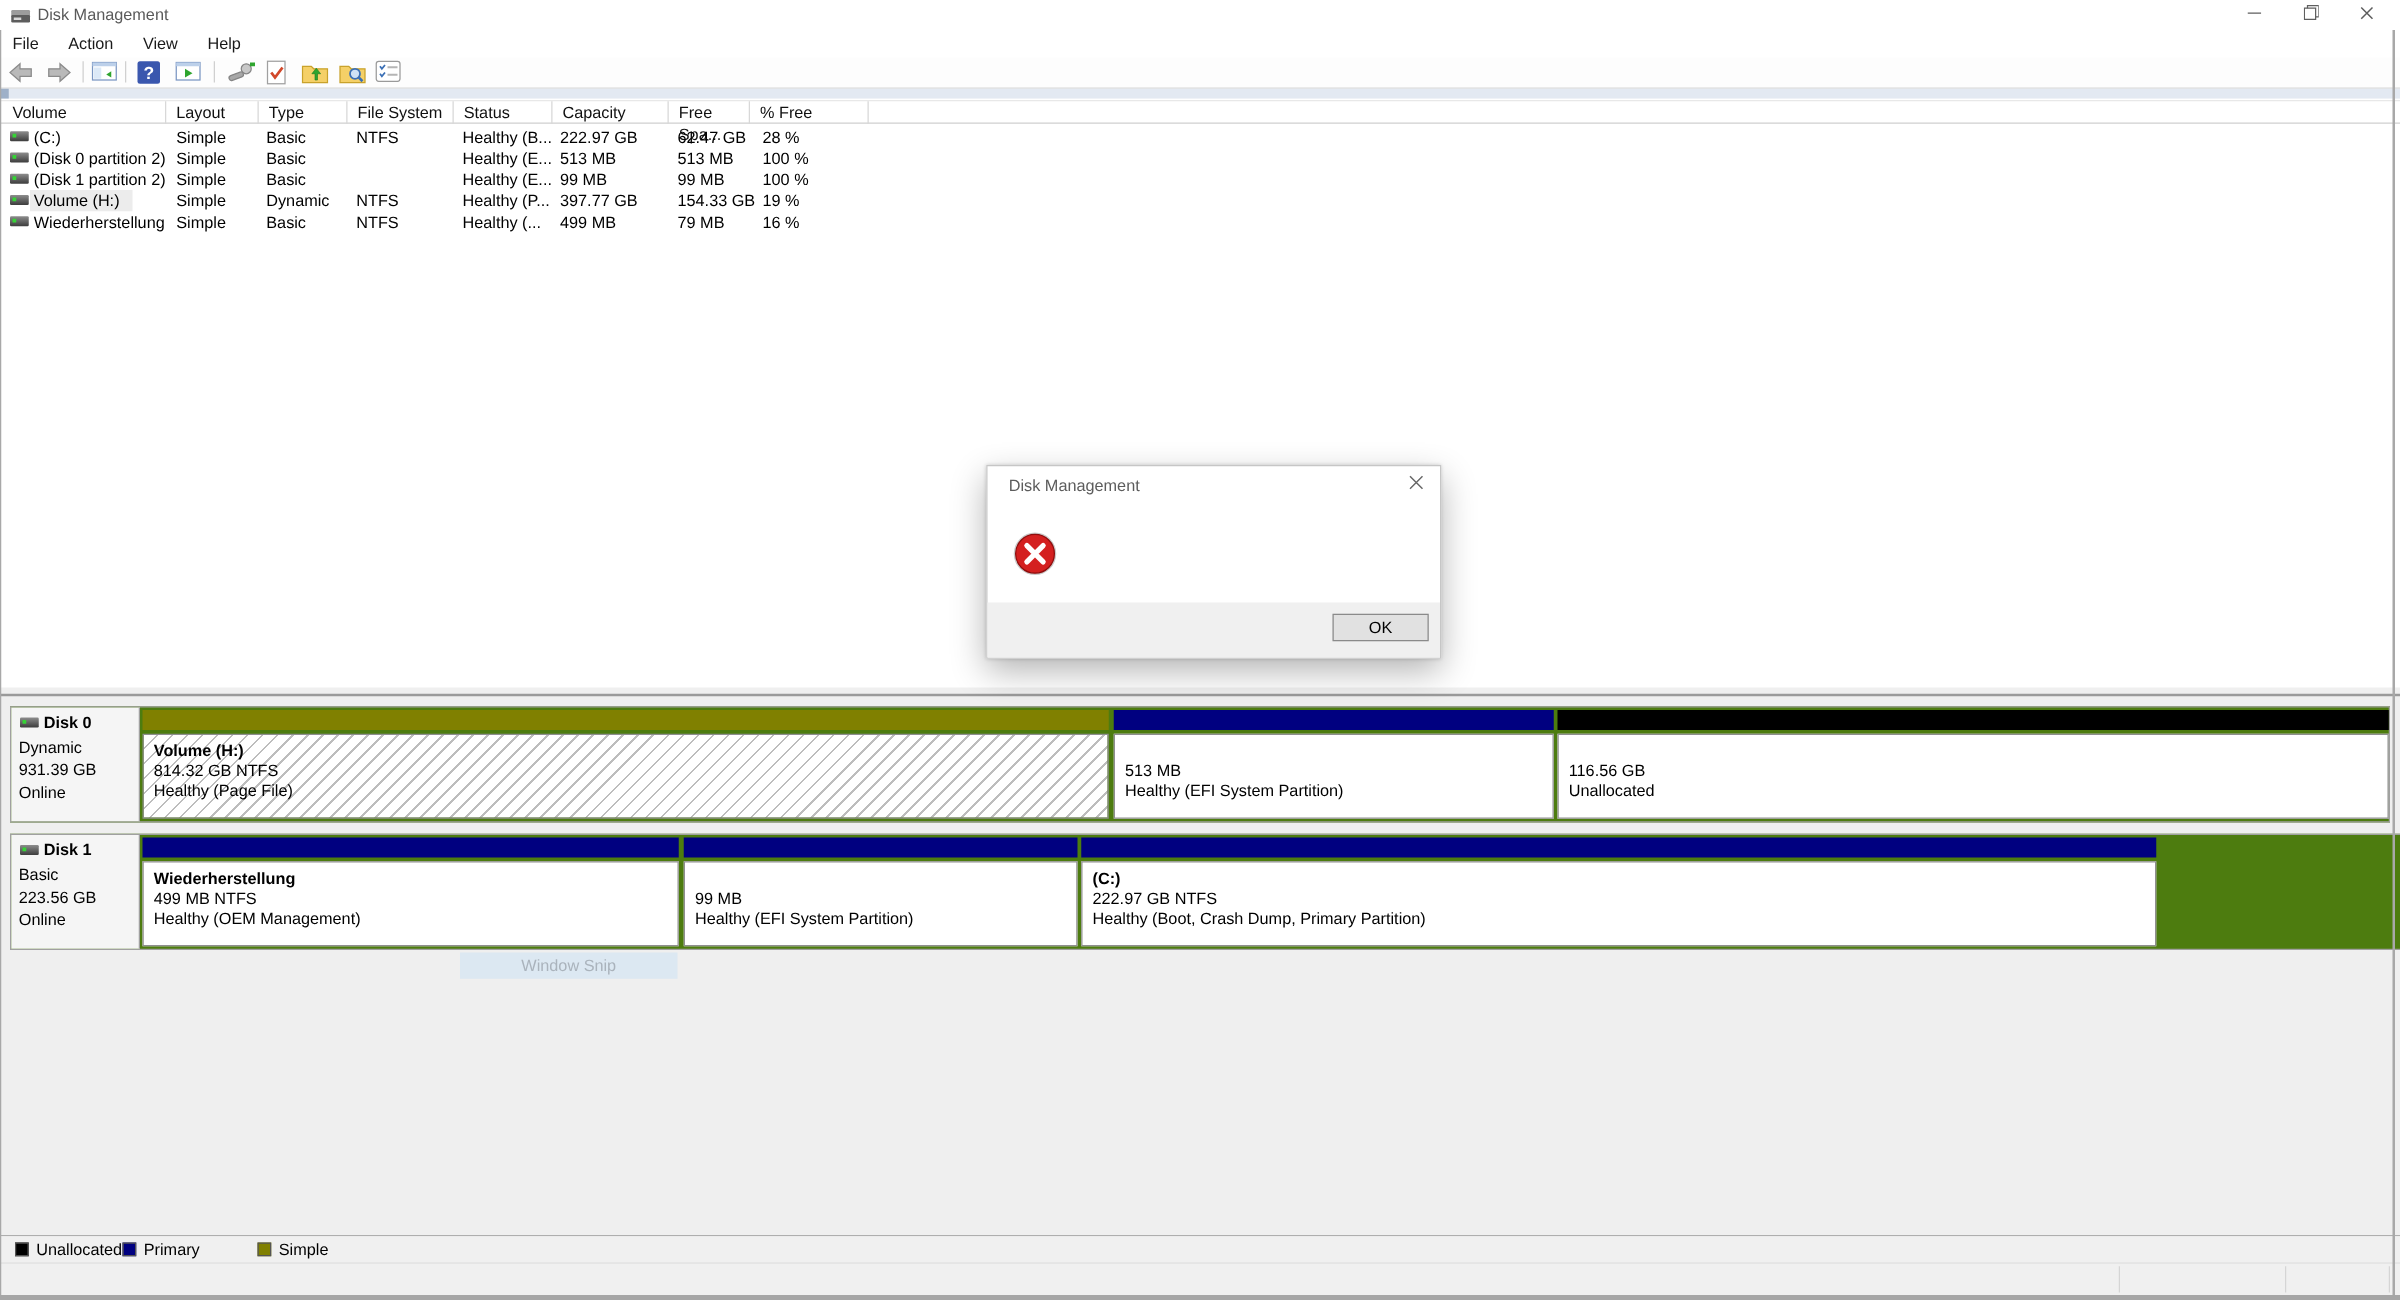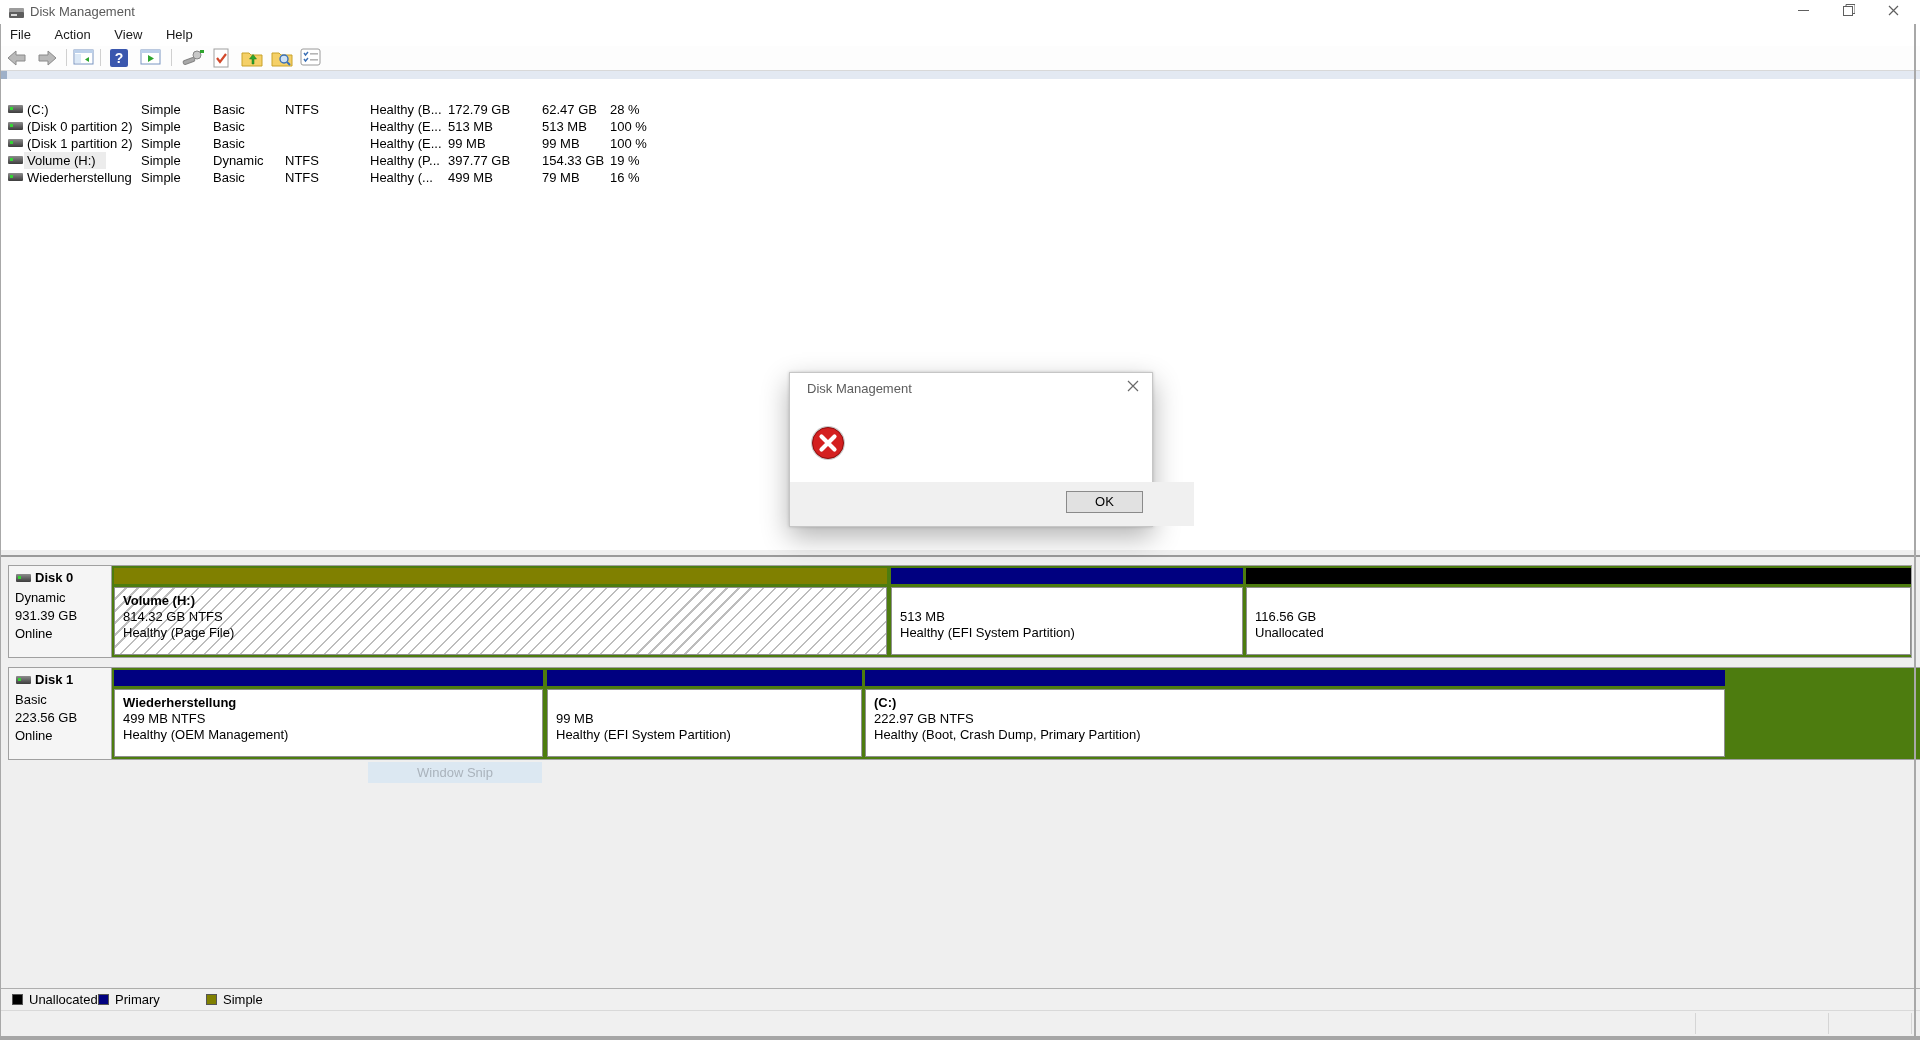--- a/index.html
+++ b/index.html
@@ -55,21 +55,21 @@
   .st-sep { position:absolute; top:2px; width:1px; height:21px; background:#d5d5d5; }
   .winbottom { left:0; top:1036px; width:1920px; height:4px; background:#a6a6a6; }
   .winedge-l { left:0; top:24px; width:1px; height:1012px; background:#a8a8a8; }
   .winedge-r { left:1914px; top:24px; width:2px; height:1012px; background:#a8a8a8; }
 
   
   .dialog { left:789px; top:372px; width:364px; height:155px; background:#ffffff; border:1px solid #c6c6c6; box-shadow:0 10px 26px rgba(0,0,0,0.30), 0 0 3px rgba(0,0,0,0.18); }
   .dlg-title { position:absolute; left:17px; top:8px; color:#5c5c5c; }
   .dlg-close { position:absolute; right:13px; top:7px; color:#696969; font-size:13px; }
   .dlg-msg { position:absolute; left:59px; top:54px; width:332px; line-height:16px; color:#151515; }
-  .dlg-footer { position:absolute; left:0; top:109px; width:404px; height:44px; background:#f0f0f0; }
+  .dlg-footer { position:absolute; left:0; top:109px; width:362px; height:44px; background:#f0f0f0; }
   .dlg-ok { position:absolute; left:276px; top:9px; width:77px; height:22px; background:#e1e1e1; border:1px solid #8a8a8a; text-align:center; line-height:20px; }
 </style>
 </head>
 <body>
 
 <div class="abs titlebar">
   <svg class="abs" style="left:8px;top:5px" width="17" height="15" viewBox="0 0 17 15">
     <rect x="1" y="3" width="15" height="5" rx="1" fill="#9c9c9c"></rect>
     <rect x="1" y="7" width="15" height="6" rx="1" fill="#5d5d5d"></rect>
     <rect x="3" y="9" width="6" height="2" fill="#d9d9d9"></rect>
@@ -152,29 +152,39 @@
         <path d="M4 5 l1.5 2 l2.5 -3" fill="none" stroke="#3a6fb5" stroke-width="1.4"></path>
         <path d="M4 11 l1.5 2 l2.5 -3" fill="none" stroke="#3a6fb5" stroke-width="1.4"></path>
         <rect x="10" y="5" width="8" height="1.6" fill="#b5b5b5"></rect>
         <rect x="10" y="11" width="8" height="1.6" fill="#b5b5b5"></rect>
       </svg></span>
 </div>
 <div class="abs bluestrip"></div>
 <div class="abs bluestrip-sq"></div>
 
 <div class="abs toppane">
+  <div class="abs lv-header">
+    <span class="lv-hcell" style="left:2px;width:131px">Volume</span>
+    <span class="lv-hcell" style="left:133px;width:74px">Layout</span>
+    <span class="lv-hcell" style="left:207px;width:71px">Type</span>
+    <span class="lv-hcell" style="left:278px;width:85px">File System</span>
+    <span class="lv-hcell" style="left:363px;width:79px">Status</span>
+    <span class="lv-hcell" style="left:442px;width:93px">Capacity</span>
+    <span class="lv-hcell" style="left:535px;width:65px">Free Spa...</span>
+    <span class="lv-hcell" style="left:600px;width:95px">% Free</span>
+  </div>
 
   <div class="lv-row" style="top:22px">
     <span class="disk-ic" style="left:8px"></span>
     <span class="lv-cell" style="left:27px">(C:)</span>
     <span class="lv-cell" style="left:141px">Simple</span>
     <span class="lv-cell" style="left:213px">Basic</span>
     <span class="lv-cell" style="left:285px">NTFS</span>
     <span class="lv-cell" style="left:370px">Healthy (B...</span>
-    <span class="lv-cell" style="left:448px">172.79 GB</span>
+    <span class="lv-cell" style="left:448px">222.97 GB</span>
     <span class="lv-cell" style="left:542px">62.47 GB</span>
     <span class="lv-cell" style="left:610px">28 %</span>
   </div>
 
   <div class="lv-row" style="top:39px">
     <span class="disk-ic" style="left:8px"></span>
     <span class="lv-cell" style="left:27px">(Disk 0 partition 2)</span>
     <span class="lv-cell" style="left:141px">Simple</span>
     <span class="lv-cell" style="left:213px">Basic</span>
     <span class="lv-cell" style="left:285px"></span>

